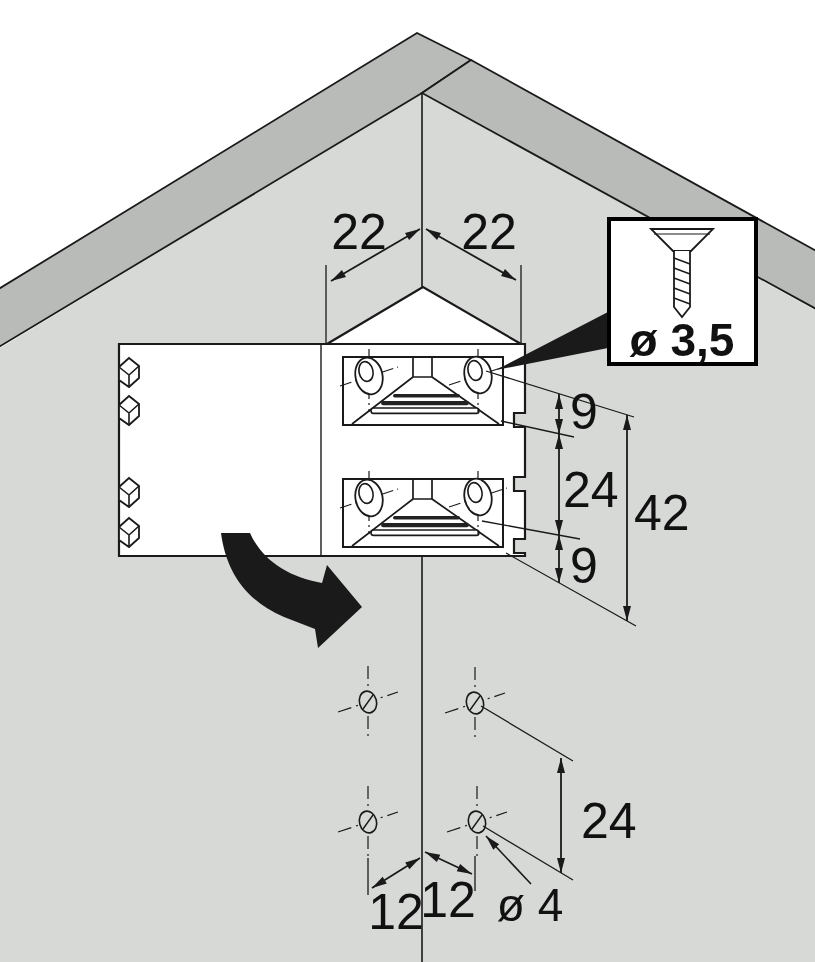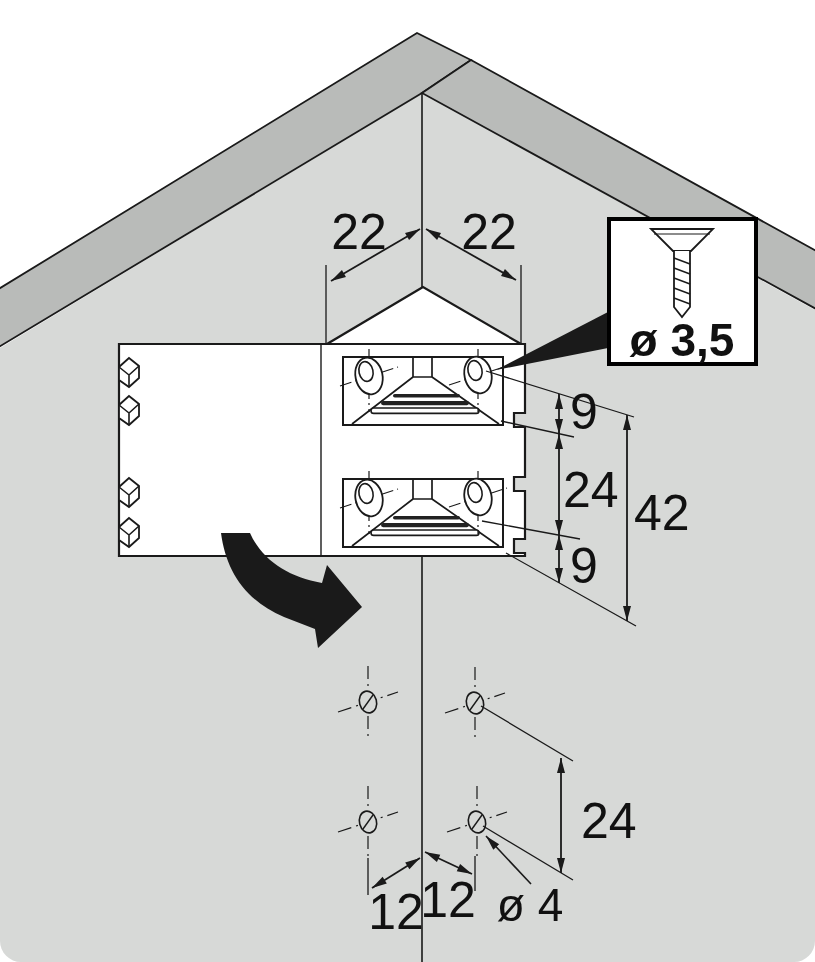--- a/index.html
+++ b/index.html
@@ -1,16 +1,16 @@
 <!DOCTYPE html>
 <html><head>
 <meta charset="utf-8">
 <style>
   html,body{margin:0;padding:0;background:#ffffff;}
-  .stage{width:815px;height:962px;position:relative;overflow:hidden;background:#ffffff;border-radius:21px;}
+  .stage{width:815px;height:962px;position:relative;overflow:hidden;background:#ffffff;}
   svg{display:block;}
   .dim{font-family:"Liberation Sans",sans-serif;font-size:50px;fill:#111;}
   .dim-small{font-family:"Liberation Sans",sans-serif;font-size:46px;fill:#111;}
   .dim-bold{font-family:"Liberation Sans",sans-serif;font-size:46px;font-weight:700;fill:#111;}
   .ln{stroke:#1a1a1a;fill:none;}
 </style>
 </head>
 <body>
 
 <div class="stage">

